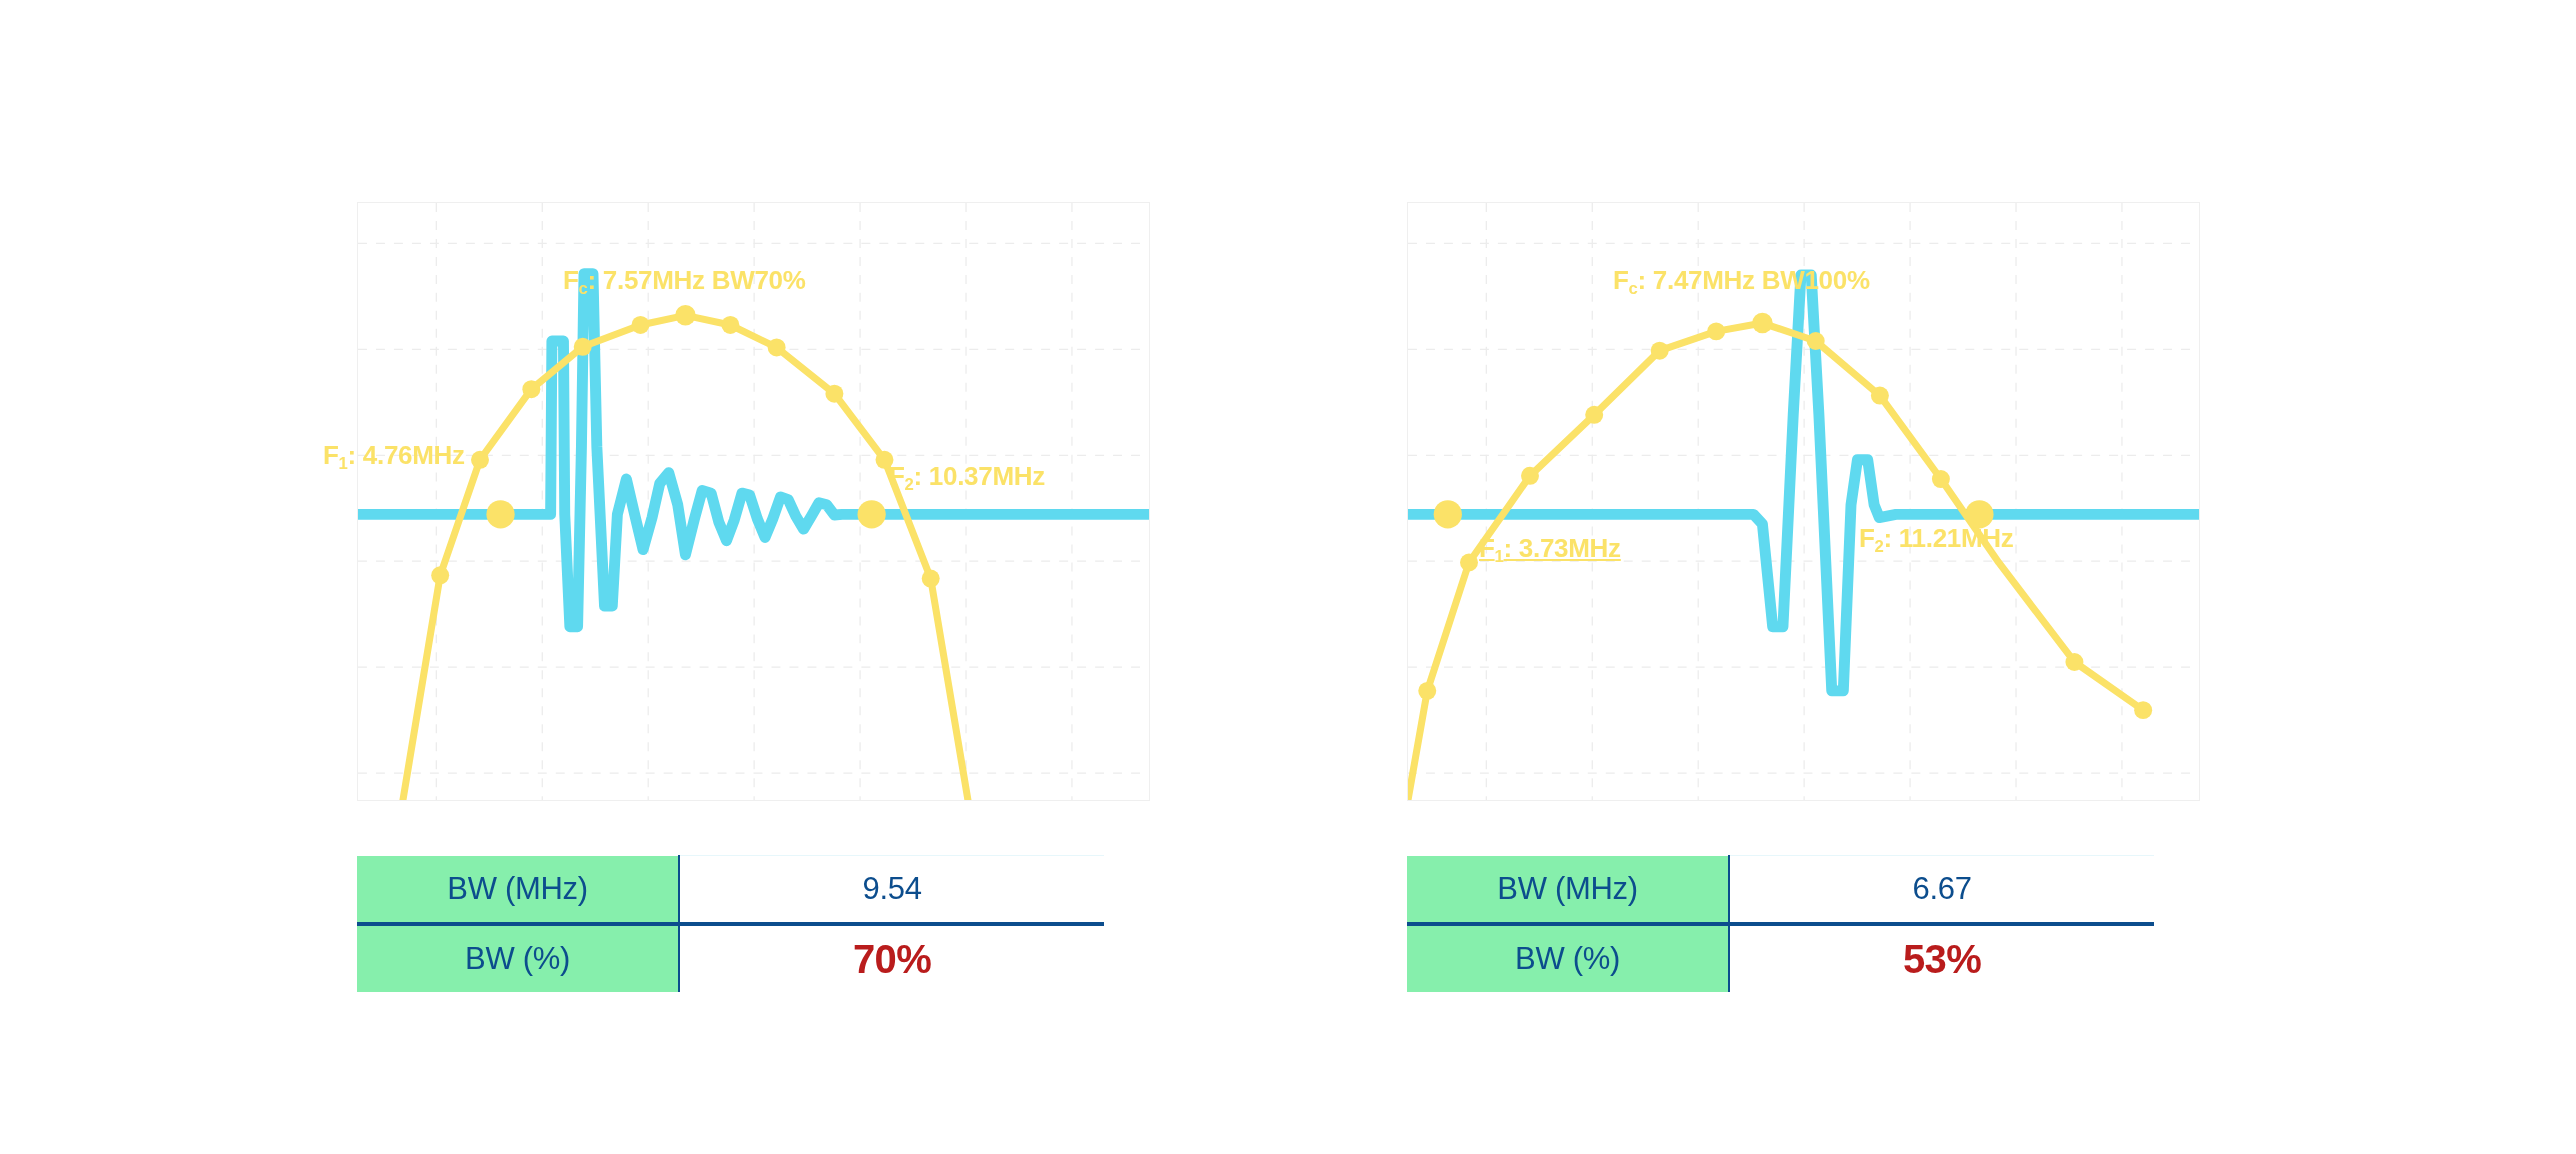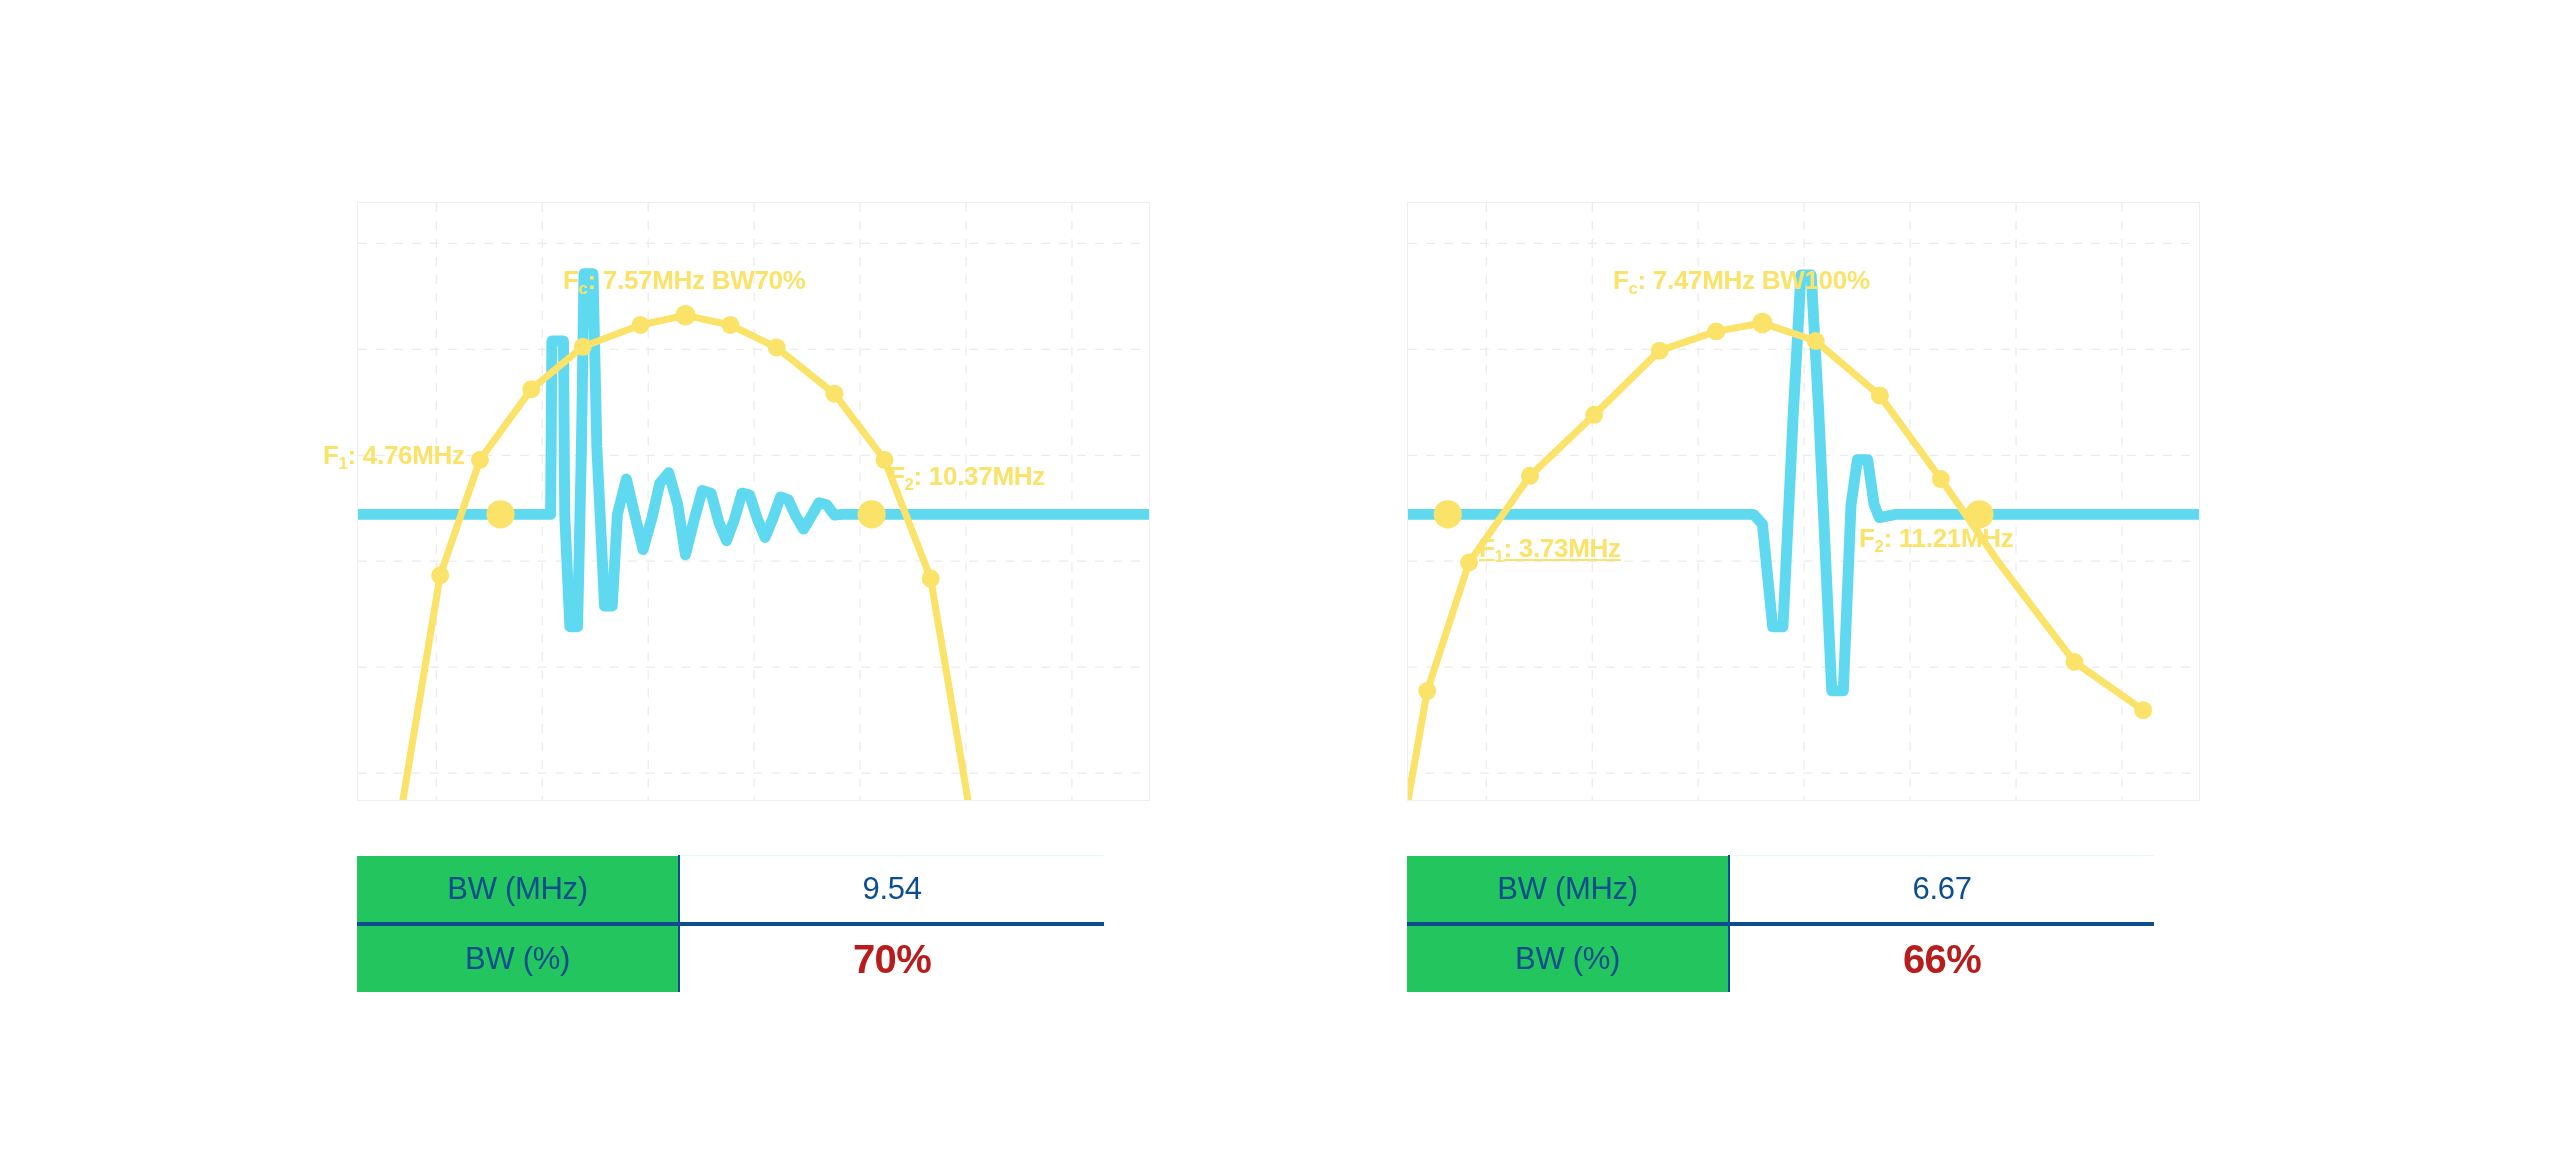--- a/index.html
+++ b/index.html
@@ -53,21 +53,21 @@
     height:66px;
     padding:0;
     margin:0;
     text-align:center;
     vertical-align:middle;
     font-size:31px;
     color:#0C4D8D;
     letter-spacing:-0.3px;
   }
   .bw-table td.hdr{
-    background:#22c55e;
+    background:#86efac;
     width:322px;
     border-right:2.6px solid #0C4D8D;
     font-weight:400;
   }
   .bw-table td.val{
     background:#ffffff;
     width:425px;
   }
   .bw-table tr.r1 td{border-bottom:4.5px solid #0C4D8D;}
   .bw-table tr.r1 td.val{border-top:1.3px solid #e7f7fb;}
@@ -271,20 +271,20 @@
     </div>
 
     <table class="bw-table">
       <tbody>
           <tr class="r1">
         <td class="hdr">BW (MHz)</td>
         <td class="val">6.67</td>
       </tr>
       <tr class="r2">
         <td class="hdr">BW (%)</td>
-        <td class="val pct">66%</td>
+        <td class="val pct">53%</td>
       </tr>
     </tbody>
       </table>
   </div>
 
 </div>
 
 
 </body></html>

